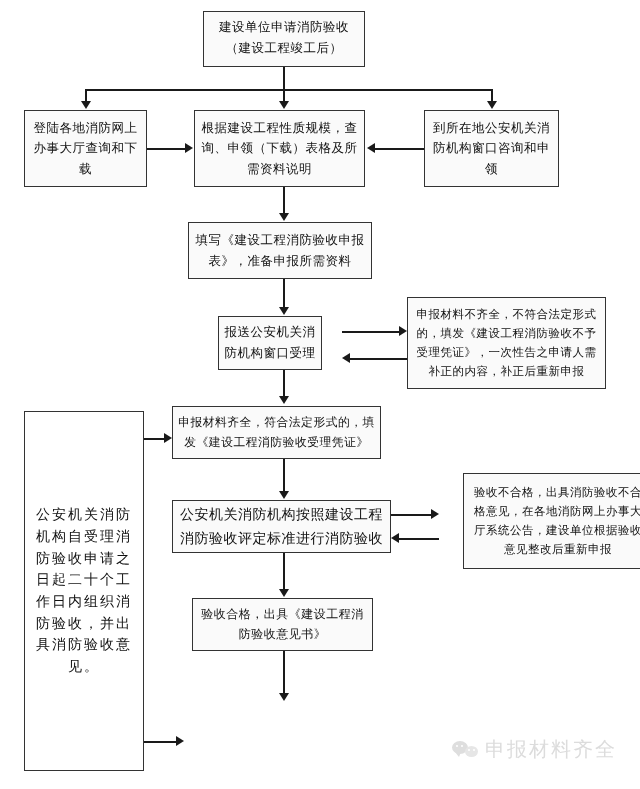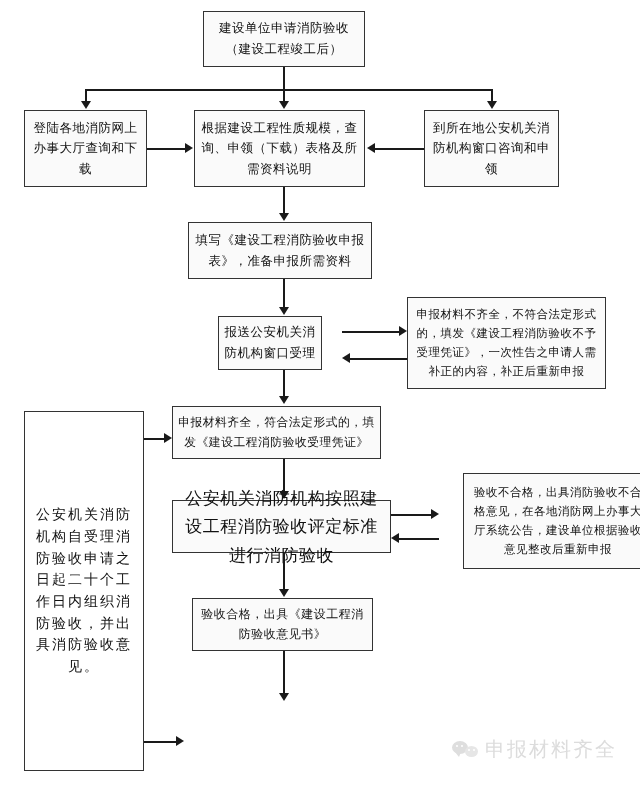--- a/index.html
+++ b/index.html
@@ -25,29 +25,29 @@
     align-items: center;
     justify-content: center;
     text-align: center;
     line-height: 1.65;
     letter-spacing: 0.5px;
     padding: 3px 5px;
   }
   .node span { display: block; width: 100%; }
 
   
-  #n-apply      { left:203px; top:11px;  width:162px; height:56px;  font-size:12.5px; }
+  #n-apply      { left:203px; top:11px;  width:162px; height:56px;  font-size:12.5px;font-family:Liberation Mono, monospace; }
   #n-online     { left:24px;  top:110px; width:123px; height:77px;  font-size:12.5px; }
   #n-forms      { left:194px; top:110px; width:171px; height:77px;  font-size:12.5px; }
   #n-window     { left:424px; top:110px; width:135px; height:77px;  font-size:12.5px; }
   #n-fill       { left:188px; top:222px; width:184px; height:57px;  font-size:12.5px; }
   #n-submit     { left:218px; top:316px; width:104px; height:54px;  font-size:12.5px; }
   #n-reject     { left:407px; top:297px; width:199px; height:92px;  font-size:11.5px; }
   #n-accept     { left:172px; top:406px; width:209px; height:53px;  font-size:11.8px; }
-  #n-inspect    { left:172px; top:500px; width:219px; height:53px;  font-size:17px; }
+  #n-inspect    { left:172px; top:500px; width:219px; height:53px;  font-size:14px; }
   #n-fail       { left:439px; top:473px; width:190px; height:96px;  font-size:11.5px;margin-left:24px; }
   #n-pass       { left:192px; top:598px; width:181px; height:53px;  font-size:12px; }
   #n-deliver    { left:184px; top:702px; width:196px; height:71px;  font-size:11.8px; }
   #n-note       { left:24px;  top:411px; width:120px; height:360px; font-size:14px;
                   line-height: 1.55; letter-spacing: 2px; background:#ffffff; }
 
   
   .ln {
     position: absolute;
     background: #1a1a1a;

